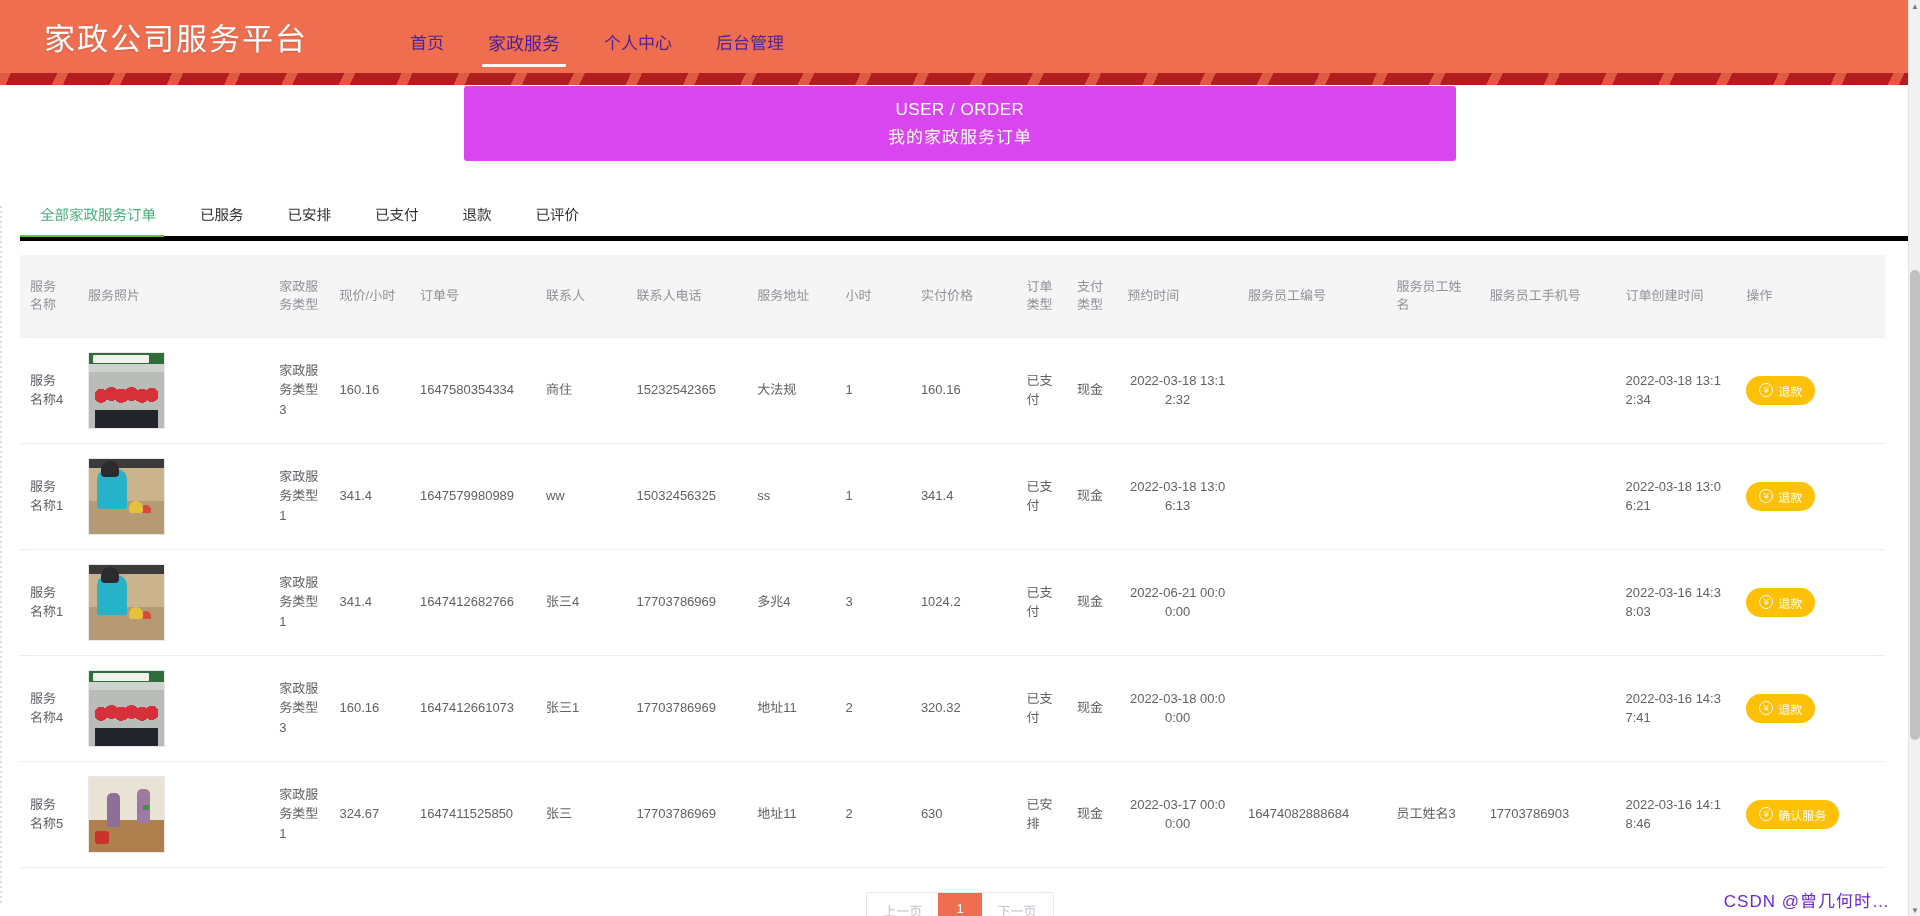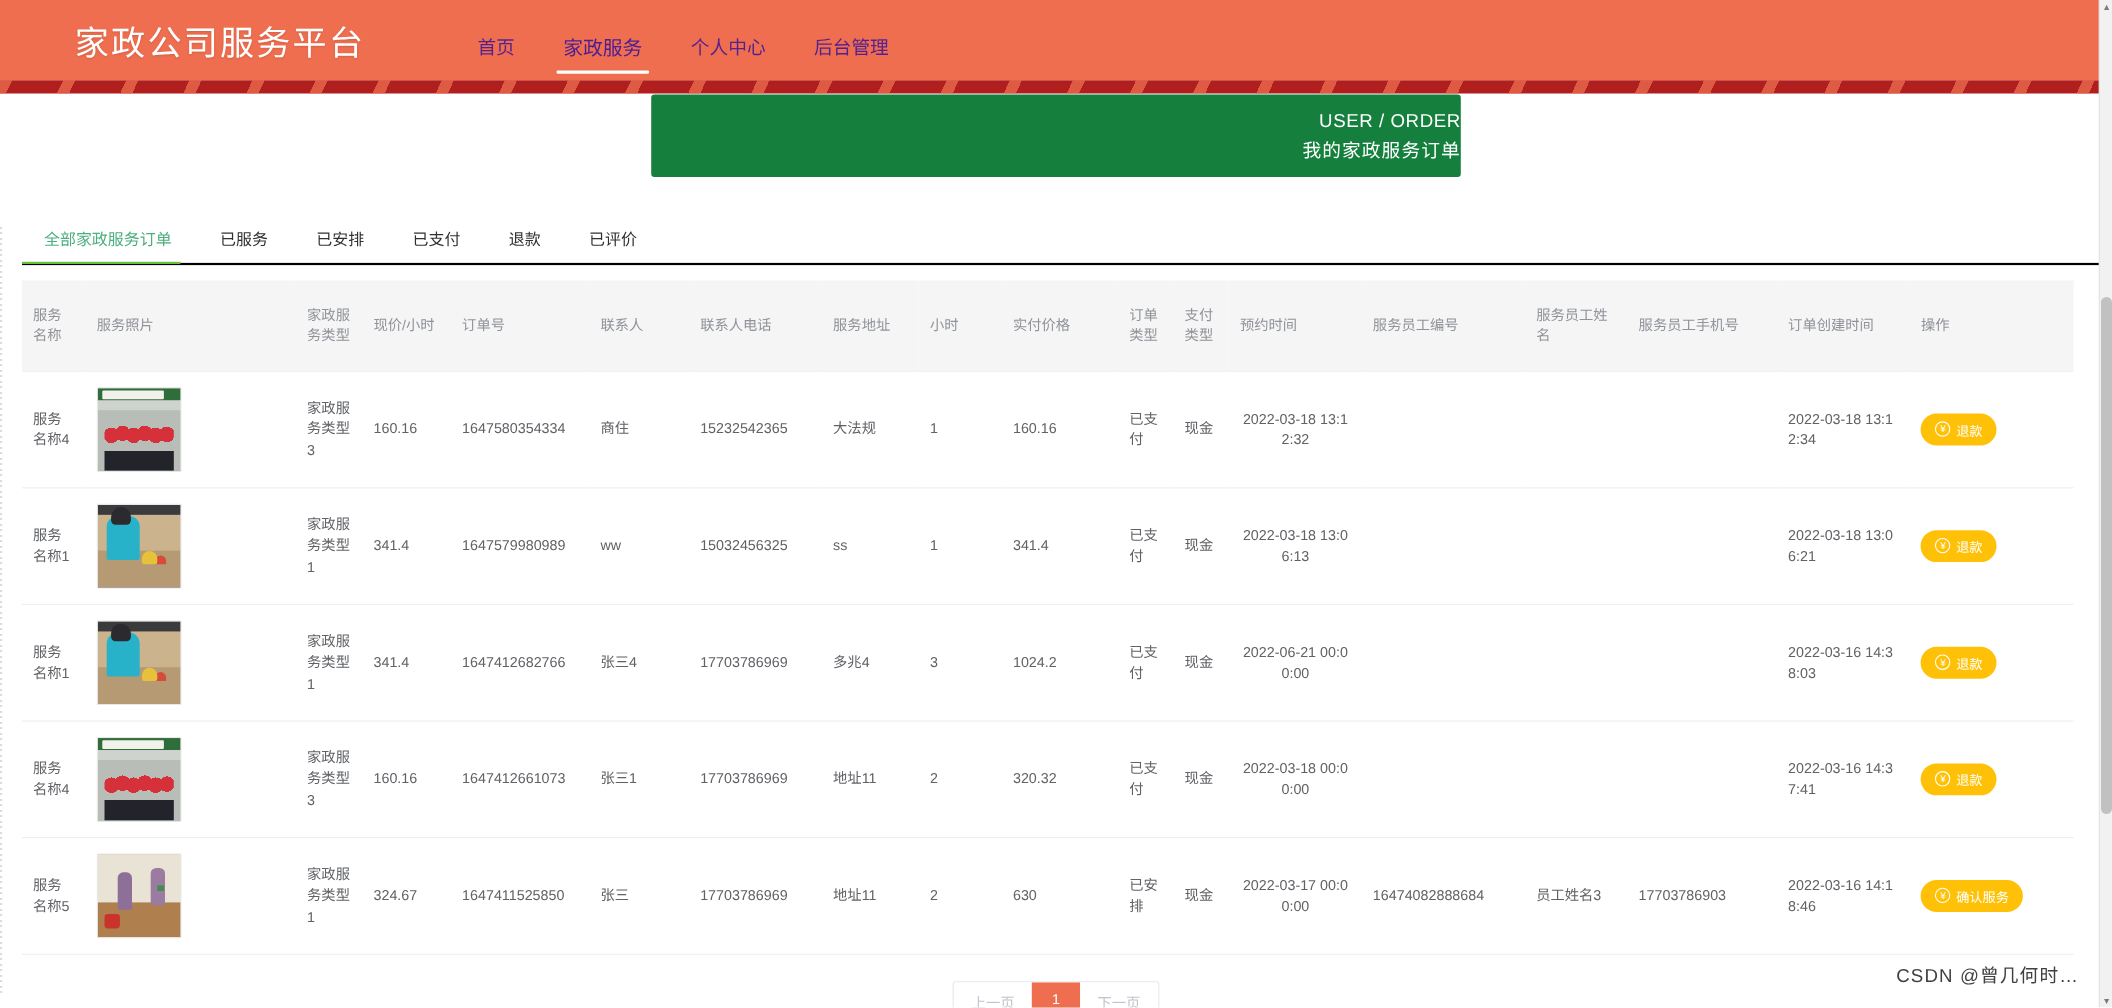--- a/index.html
+++ b/index.html
@@ -14,21 +14,21 @@
   }
   .page { position: relative; width: 1920px; height: 916px; background:#fff; }
 
   
   .navbar {
     position: relative;
     height: 73px;
     background: #EE6E4F;
     display: flex;
     align-items: center;
-    padding-left: 68px;
+    padding-left: 44px;
   }
   .brand {
     color: #ffffff;
     font-size: 31px;
     letter-spacing: 2px;
     white-space: nowrap;
     text-shadow: 0 1px 2px rgba(0,0,0,0.12);
   }
   .nav-links {
     display: flex;
@@ -80,40 +80,40 @@
         rgba(176,30,30,0) 52px);
   }
 
   
   .banner-wrap {
     padding-top: 13px;
     display: flex;
     justify-content: center;
   }
   .banner {
-    width: 736px;
+    width: 992px;
     height: 75px;
-    background: #15803d;
+    background: #d946ef;
     border-radius: 3px;
     color: #ffffff;
     display: flex;
     flex-direction: column;
-    align-items: flex-end;
+    align-items: center;
     justify-content: center;
     gap: 3px;
   }
   .banner-en { font-size: 17px; letter-spacing: 0.5px; }
   .banner-cn { font-size: 17px; letter-spacing: 1px; }
 
   
   .tabs {
     margin: 36px 0 0 20px;
     display: flex;
     align-items: flex-end;
-    border-bottom: 2px solid #000000;
+    border-bottom: 5px solid #000000;
     height: 44px;
   }
   .tab {
     font-size: 14.5px;
     color: #303133;
     padding: 0 22px 12px 22px;
     cursor: pointer;
     white-space: nowrap;
     position: relative;
   }
@@ -318,22 +318,22 @@
     color: #ffffff;
     background: #EE6E4F;
     cursor: pointer;
     user-select: none;
   }
 
   
   .watermark {
     position: absolute;
     right: 30px;
-    bottom: 18px;
-    color: #404040;
+    bottom: 4px;
+    color: #6d28d9;
     font-size: 17px;
     letter-spacing: 1px;
     white-space: nowrap;
   }
 
   
   .vscroll {
     position: absolute;
     top: 0; right: 0;
     width: 12px; height: 916px;

